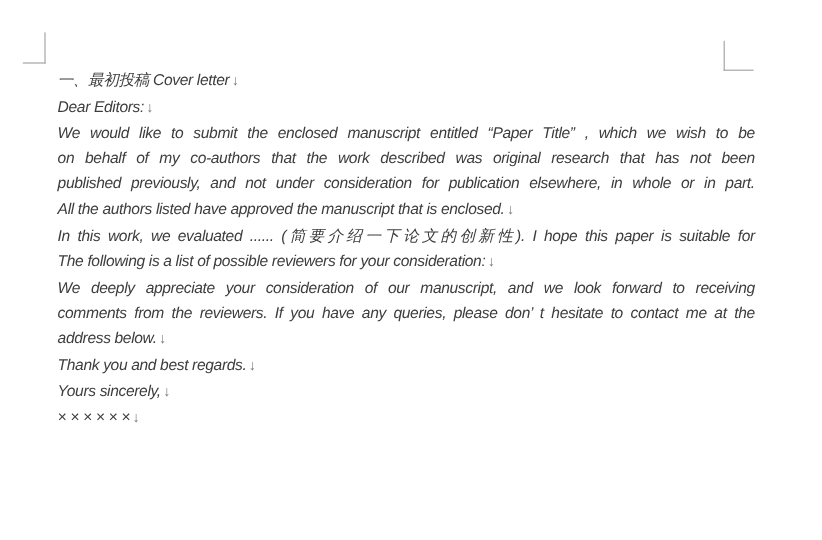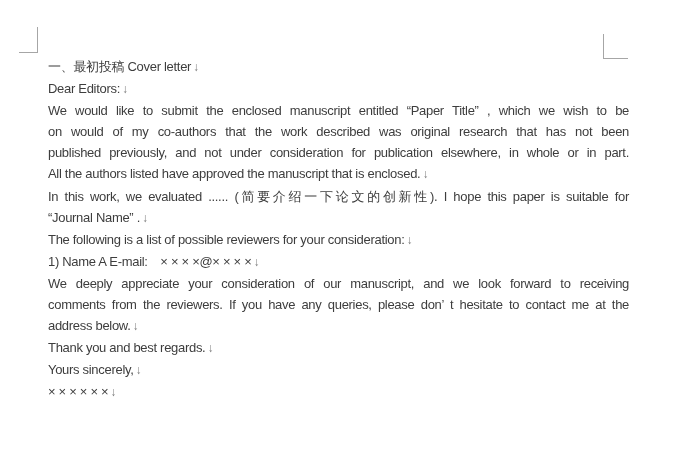--- a/index.html
+++ b/index.html
@@ -39,20 +39,21 @@
     top: 56px;
     width: 581px;
     font-size: 13px;
     line-height: 21.1px;
     letter-spacing: -0.3px;
     color: var(--text-color, #3d3d3d);
   }
   .line {
     text-align: left;
     white-space: pre-wrap;
+    font-style: italic;
   }
   .line.just {
     text-align: justify;
     text-align-last: justify;
   }
   .pmark {
     color: var(--pmark-color, #7d7d7d);
     font-size: 12px;
     padding-left: 2px;
     letter-spacing: 0;
@@ -61,26 +62,24 @@
 </head>
 <body style="--page-bg: #ffffff; --text-color: #3d3d3d; --crop-color: #a6a6a6; --pmark-color: #7d7d7d;">
 
 <div class="crop-tl"></div>
 <div class="crop-tr"></div>
 
 <div class="doc">
     <div class="line"><span>一、最初投稿 Cover letter</span><span class="pmark">↓</span></div>
     <div class="line"><span>Dear Editors:</span><span class="pmark">↓</span></div>
     <div class="line just"><span>We would like to submit the enclosed manuscript entitled “Paper Title” , which we wish to be</span></div>
-    <div class="line just"><span>on would of my co-authors that the work described was original research that has not been</span></div>
+    <div class="line just"><span>on behalf of my co-authors that the work described was original research that has not been</span></div>
     <div class="line just"><span>published previously, and not under consideration for publication elsewhere, in whole or in part.</span></div>
     <div class="line"><span>All the authors listed have approved the manuscript that is enclosed.</span><span class="pmark">↓</span></div>
     <div class="line just"><span>In this work, we evaluated ...... (简要介绍一下论文的创新性). I hope this paper is suitable for</span></div>
-    <div class="line"><span>“Journal Name” .</span><span class="pmark">↓</span></div>
     <div class="line"><span>The following is a list of possible reviewers for your consideration:</span><span class="pmark">↓</span></div>
-    <div class="line"><span>1) Name A E-mail:　× × × ×@× × × ×</span><span class="pmark">↓</span></div>
     <div class="line just"><span>We deeply appreciate your consideration of our manuscript, and we look forward to receiving</span></div>
     <div class="line just"><span>comments from the reviewers. If you have any queries, please don’ t hesitate to contact me at the</span></div>
     <div class="line"><span>address below.</span><span class="pmark">↓</span></div>
     <div class="line"><span>Thank you and best regards.</span><span class="pmark">↓</span></div>
     <div class="line"><span>Yours sincerely,</span><span class="pmark">↓</span></div>
     <div class="line"><span>× × × × × ×</span><span class="pmark">↓</span></div>
   </div>
 
 </body></html>

